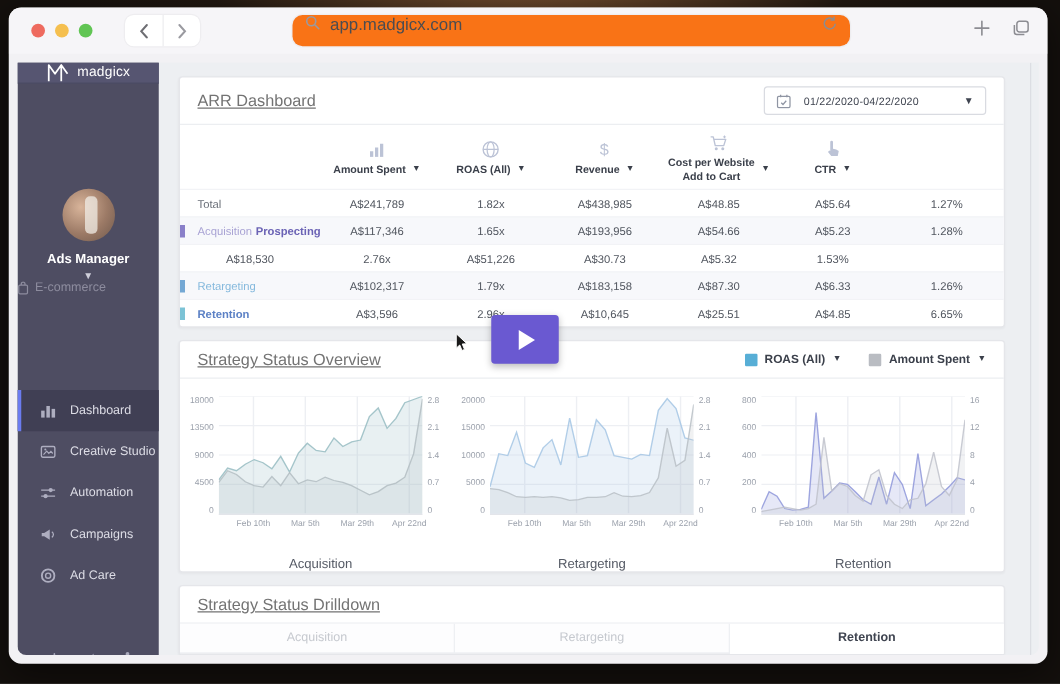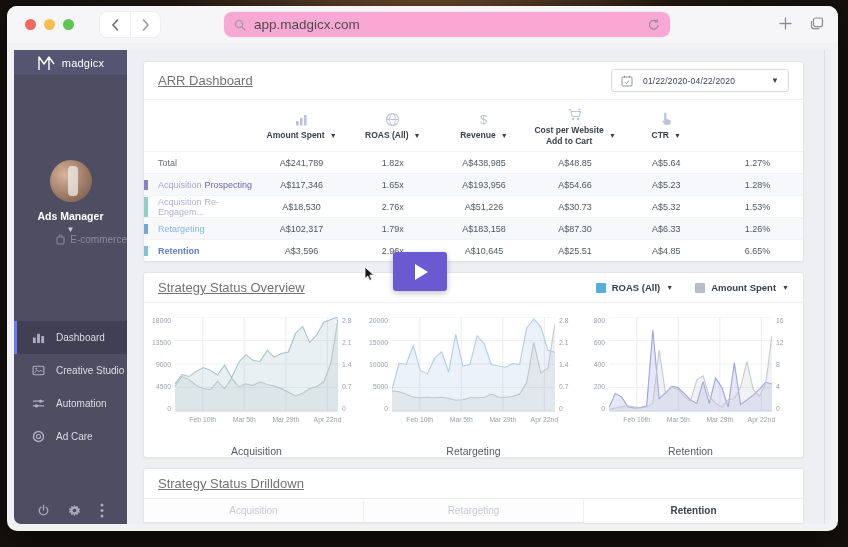--- a/index.html
+++ b/index.html
@@ -12,41 +12,41 @@
   
   .window { position:absolute; left:7px; top:6px; width:831px; height:525px; border-radius:10px;
     background:#f2f1f4; overflow:hidden; box-shadow:0 8px 30px rgba(0,0,0,.5); }
   .toolbar { height:37px; display:flex; align-items:center; background:#f6f5f8; padding:0 12px; position:relative; }
   .lights { display:flex; gap:8px; margin-left:6px; }
   .light { width:11px; height:11px; border-radius:50%; }
   .light.r { background:#ee6a5f; } .light.y { background:#f5bf4f; } .light.g { background:#61c554; }
   .navpill { display:flex; margin-left:26px; background:#ffffff; border-radius:7px; height:25px; align-items:center; box-shadow:0 0 0 1px rgba(0,0,0,.03); }
   .navbtn { width:30px; height:25px; display:flex; align-items:center; justify-content:center; color:#6e6e73; cursor:pointer; }
   .navbtn.fwd { color:#9a9aa0; border-left:1px solid #ededf0; }
-  .urlbar { position:absolute; left:217px; top:6px; width:446px; height:25px; background:#f9a8d4; border-radius:8px;
-    display:flex; align-items:center; padding:0 10px; box-shadow:0 0 0 1px rgba(0,0,0,.03); }
+  .urlbar { position:absolute; left:227px; top:6px; width:446px; height:25px; background:#f97316; border-radius:8px;
+    display:flex; align-items:flex-start; padding:0 10px; box-shadow:0 0 0 1px rgba(0,0,0,.03); }
   .urlbar .mag { color:#9a9aa0; display:flex; }
   .urltext { flex:1; margin-left:8px; font-size:13.5px; color:#4c4c50; }
   .reload { color:#8c8c92; display:flex; }
   .tb-right { position:absolute; right:14px; display:flex; gap:18px; align-items:center; color:#8c8c92; }
 
   
   .app { position:absolute; left:7px; right:7px; top:44px; bottom:7px; display:flex; overflow:hidden; border-radius:0 0 7px 7px; background:#edeff2; }
 
   
   .sidebar { width:113px; background:#4e4d62; display:flex; flex-direction:column; flex:none; color:#e9e9ef;gap:44px; }
   .brandband { height:42px; background:#565571; display:flex; align-items:center; justify-content:center; gap:5px; border-bottom:1px solid rgba(0,0,0,.12); }
   .brandname { font-size:11px; color:#fff; letter-spacing:.2px; }
   .profile { text-align:center; margin-top:40px; }
   .avatar { width:42px; height:42px; border-radius:50%; margin:0 auto;
     background:radial-gradient(circle at 35% 35%, #d8b49a, #9c7a66 55%, #6e584c); position:relative; overflow:hidden; }
   .avatar::after{ content:""; position:absolute; left:18px; top:6px; width:10px; height:30px; background:rgba(240,236,230,.75); border-radius:4px; }
   .role { font-size:10.5px; font-weight:bold; color:#ffffff; margin-top:8px; }
   .role-caret { color:#cfcfda; font-size:8px; margin-top:3px; }
-  .account { font-size:10px; color:#8d8c9e; display:flex; align-items:center; justify-content:flex-end; gap:5px; }
+  .account { font-size:10px; color:#8d8c9e; display:flex; align-items:center; justify-content:flex-start; gap:5px; }
   .menu { margin-top:32px; }
   .mitem { height:33px; display:flex; align-items:center; gap:10px; padding-left:18px; font-size:10px; color:#dddde6; cursor:pointer; position:relative; }
   .mitem .mic { width:14px; display:flex; color:#aeaec0; }
   .mitem.active { background:#403f54; }
   .mitem.active::before { content:""; position:absolute; left:0; top:0; bottom:0; width:3px; background:#6b7cf0; }
   .sb-footer { margin-top:auto; height:44px; display:flex; align-items:center; justify-content:space-around; padding:0 14px; color:#a9a9bb; }
   .sb-footer .fic { display:flex; cursor:pointer; }
 
   
   .main { flex:1; position:relative; padding:11px 27px 0 16px; overflow:hidden; }
@@ -70,21 +70,21 @@
   .th-line { display:flex; align-items:center; gap:5px; }
   .th-lab { font-size:8.5px; font-weight:bold; color:#3b404b; text-align:center; max-width:70px; line-height:1.25; }
   .caret-s { color:#3b404b; font-size:7px; }
   .tr { height:22px; font-size:9px; color:#51565f; position:relative; border-top:1px solid #f2f3f6; }
   .tr.alt { background:#f7f8fb; }
   .td { text-align:center; }
   .td.name { text-align:left; padding-left:14px; position:relative; }
   .strip { position:absolute; left:0; top:0; bottom:0; width:4px; }
   .pfx { margin-right:3px; }
   .row0 .lbl { color:#6a6f78; }
-  .row1 .pfx { color:#a9a3d4; } .row1 .lbl { color:#6b63b5; font-weight:normal; }
+  .row1 .pfx { color:#a9a3d4; } .row1 .lbl { color:#6b63b5; font-weight:bold; }
   .row2 .pfx, .row2 .lbl { color:#b2add8; }
   .row3 .lbl { color:#85b9dd; }
   .row4 .lbl { color:#5b80c5; font-weight:bold; }
 
   
   .legend { display:flex; align-items:center; gap:22px; }
   .leg { display:flex; align-items:center; gap:6px; font-size:9.5px; font-weight:bold; color:#3b404b; cursor:pointer; }
   .swatch { width:10px; height:10px; border-radius:1px; }
   .charts-row { display:flex; padding:14px 4px 0; }
   .chart-block { flex:1; }
@@ -214,20 +214,29 @@
           </div>
           <div class="mitem">
             <span class="mic">
               <svg width="13" height="13" viewBox="0 0 14 14">
                   <path d="M1 4.4 H13 M1 9.6 H13" stroke="currentColor" stroke-width="1.2"></path>
                   <circle cx="9.2" cy="4.4" r="1.8" fill="currentColor"></circle>
                   <circle cx="4.8" cy="9.6" r="1.8" fill="currentColor"></circle>
                 </svg>
             </span>
             <span>Automation</span>
+          </div>
+          <div class="mitem">
+            <span class="mic">
+              <svg width="13" height="13" viewBox="0 0 14 14">
+                  <path d="M1.5 5.8 V8.6 H3.6 L8.4 11.6 V2.8 L3.6 5.8 Z" fill="currentColor"></path>
+                  <path d="M10.2 4.8 C12 6 12 8.4 10.2 9.6" fill="none" stroke="currentColor" stroke-width="1.1"></path>
+                </svg>
+            </span>
+            <span>Campaigns</span>
           </div>
           <div class="mitem">
             <span class="mic">
               <svg width="13" height="13" viewBox="0 0 14 14">
                   <circle cx="7" cy="7" r="5.4" fill="none" stroke="currentColor" stroke-width="1.6"></circle>
                   <circle cx="7" cy="7" r="2.2" fill="none" stroke="currentColor" stroke-width="1.2"></circle>
                 </svg>
             </span>
             <span>Ad Care</span>
           </div>
@@ -354,21 +363,20 @@
             <div class="tr row1 alt">
               <div class="td name"><span class="strip" style="background: rgb(138, 128, 201);"></span><span class="pfx">Acquisition</span><span class="lbl">Prospecting</span></div>
               <div class="td">A$117,346</div>
               <div class="td">1.65x</div>
               <div class="td">A$193,956</div>
               <div class="td">A$54.66</div>
               <div class="td">A$5.23</div>
               <div class="td">1.28%</div>
             </div>
             <div class="tr row2">
-              <div class="td name"><span class="strip" style="background: rgb(142, 209, 197);"></span><span class="pfx">Acquisition</span><span class="lbl">Re-Engagem...</span></div>
               <div class="td">A$18,530</div>
               <div class="td">2.76x</div>
               <div class="td">A$51,226</div>
               <div class="td">A$30.73</div>
               <div class="td">A$5.32</div>
               <div class="td">1.53%</div>
             </div>
             <div class="tr row3 alt">
               <div class="td name"><span class="strip" style="background: rgb(116, 168, 212);"></span><span class="lbl">Retargeting</span></div>
               <div class="td">A$102,317</div>

